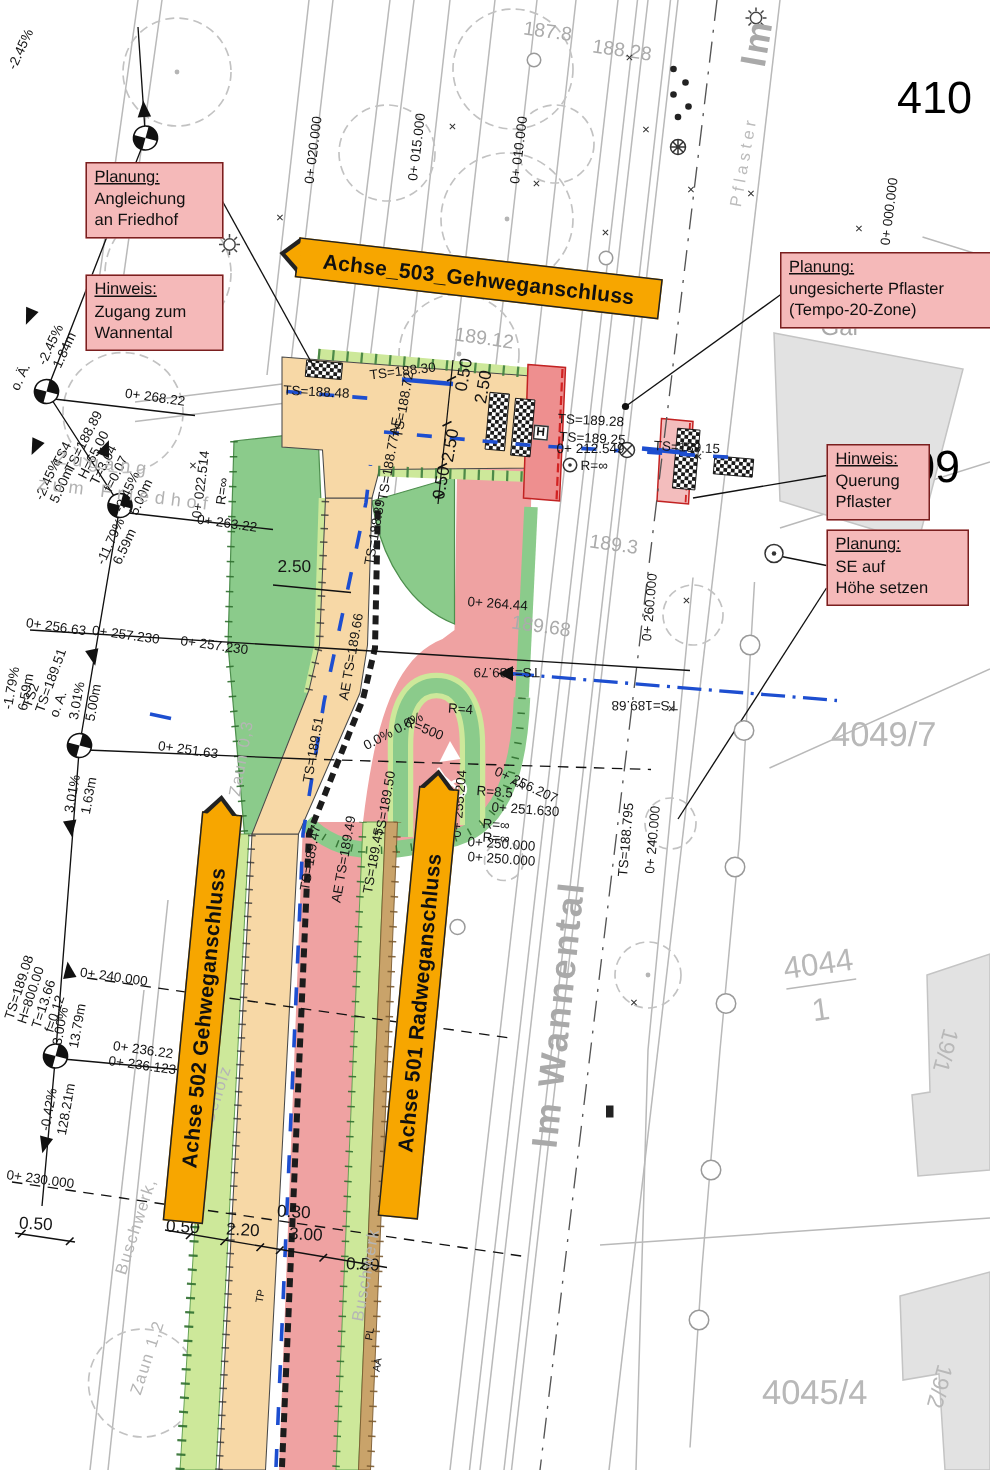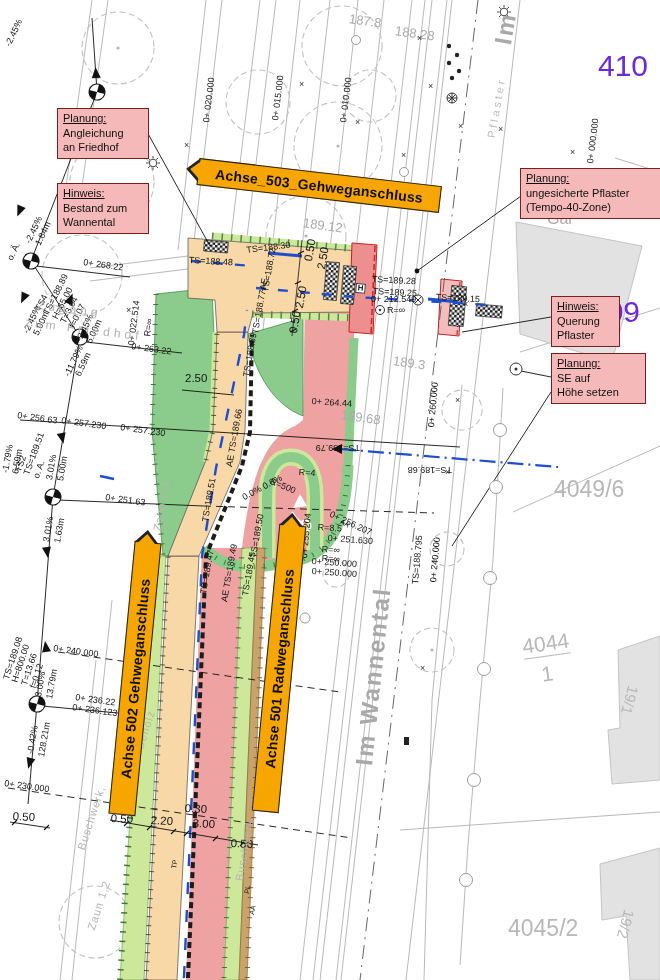--- a/index.html
+++ b/index.html
@@ -19,21 +19,21 @@
   .ml{position:absolute;font-size:9px;line-height:1.05;color:#141414;white-space:pre;
       transform-origin:0 0;pointer-events:none;}
   .ml.d{font-size:11.5px;}
   .ml.sm{font-size:7px;}
   .ml.hb{font-size:8px;font-weight:bold;background:#fff;border:.5px solid #333;padding:0 1px;}
   .ml.gsp{color:#b2b2b2;font-size:12px;letter-spacing:4px;}
   .ml.gsp2{color:#bcbcbc;font-size:11px;letter-spacing:3px;}
   .ml.gm{color:#b5b5b5;font-size:11px;letter-spacing:1px;}
   .ml.gst{color:#a9a9a9;font-size:24px;font-weight:bold;letter-spacing:2px;}
   .ml.gb{color:#a9a9a9;font-size:16px;}
-  .ml.gp1{color:#6d28d9;font-size:30px;}
+  .ml.gp1{color:#000000;font-size:30px;}
   .ml.gp2{color:#b8b8b8;font-size:23px;}
   .ml.gp3{color:#b8b8b8;font-size:21px;}
   .ml.gp4{color:#b8b8b8;font-size:15px;}
   .ml.uf{border-bottom:1.5px solid #b8b8b8;padding-bottom:1px;}
   .ml.ge{color:#ababab;font-size:13px;}
   .ml.xm{color:#333;font-size:9px;}
   
   .ann{position:absolute;background:var(--annBg);border:1.3px solid var(--annBd);
        padding:2px 5px 3px;font-size:11px;line-height:14.5px;color:#101010;z-index:6;}
   .ann .t{text-decoration:underline;}
@@ -384,22 +384,22 @@
       <span class="ml gm" style="left: 134px; top: 748px; transform: rotate(-72deg);">Gehölz</span>
       <span class="ml gm" style="left: 86px; top: 928px; transform: rotate(-72deg);">Zaun 1,2</span>
       <span class="ml gm" style="left: 234px; top: 880px; transform: rotate(-80deg);">Buschwerk</span>
       <span class="ml gm" style="left: 152px; top: 530px; transform: rotate(-80deg);">Zaun 0,3</span>
       <span class="ml gsp2" style="left: 486px; top: 137px; transform: rotate(-80deg);">Pflaster</span>
       <span class="ml gst" style="left: 351px; top: 764px; transform: rotate(-84deg);">Im Wannental</span>
       <span class="ml gst" style="left: 490px; top: 42px; transform: rotate(-80deg);">Im</span>
       <span class="ml gb" style="left: 547px; top: 211px;">Gar</span>
       <span class="ml gp1" style="left: 598px; top: 50px;">410</span>
       <span class="ml gp1" style="left: 590px; top: 296px;">409</span>
-      <span class="ml gp2" style="left: 554px; top: 477px;">4049/6</span>
-      <span class="ml gp2" style="left: 508px; top: 916px;">4045/2</span>
+      <span class="ml gp2" style="left: 554px; top: 477px;">4049/7</span>
+      <span class="ml gp2" style="left: 508px; top: 916px;">4045/4</span>
       <span class="ml gp3 uf" style="left: 521px; top: 636px; transform: rotate(-8deg);">4044</span>
       <span class="ml gp3" style="left: 540px; top: 664px; transform: rotate(-8deg);">1</span>
       <span class="ml gp4" style="left: 641px; top: 688px; transform: rotate(105deg);">19/1</span>
       <span class="ml gp4" style="left: 637px; top: 912px; transform: rotate(105deg);">19/2</span>
       <span class="ml ge" style="left: 350px; top: 12px; transform: rotate(8deg);">187.8</span>
       <span class="ml ge" style="left: 396px; top: 24px; transform: rotate(8deg);">188.28</span>
       <span class="ml ge" style="left: 304px; top: 216px; transform: rotate(8deg);">189.12</span>
       <span class="ml ge" style="left: 394px; top: 354px; transform: rotate(8deg);">189.3</span>
       <span class="ml ge" style="left: 342px; top: 408px; transform: rotate(8deg);">189.68</span>
       <span class="ml xm" style="left: 184px; top: 141px;">×</span>
@@ -418,27 +418,27 @@
       <span class="ml xm" style="left: 463px; top: 300px;">×</span>
     </div>
 
 <div class="ann" style="left:57px;top:108px;width:80px;">
   <div class="t">Planung:</div>
   <div>Angleichung</div>
   <div>an Friedhof</div>
 </div>
 <div class="ann" style="left:57px;top:183px;width:80px;">
   <div class="t">Hinweis:</div>
-  <div>Bestand zum</div>
+  <div>Zugang zum</div>
   <div>Wannental</div>
 </div>
 <div class="ann" style="left:520px;top:168px;width:130px;">
   <div class="t">Planung:</div>
   <div>ungesicherte Pflaster</div>
-  <div>(Tempo-40-Zone)</div>
+  <div>(Tempo-20-Zone)</div>
 </div>
 <div class="ann" style="left:551px;top:296px;width:57px;">
   <div class="t">Hinweis:</div>
   <div>Querung</div>
   <div>Pflaster</div>
 </div>
 <div class="ann" style="left:551px;top:353px;width:83px;">
   <div class="t">Planung:</div>
   <div>SE auf</div>
   <div>Höhe setzen</div>

